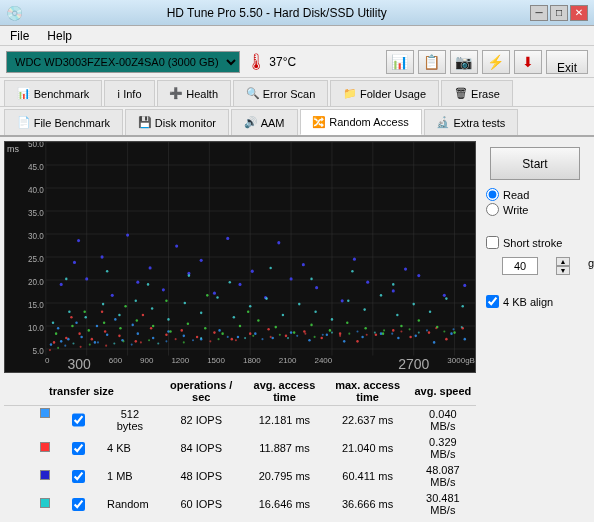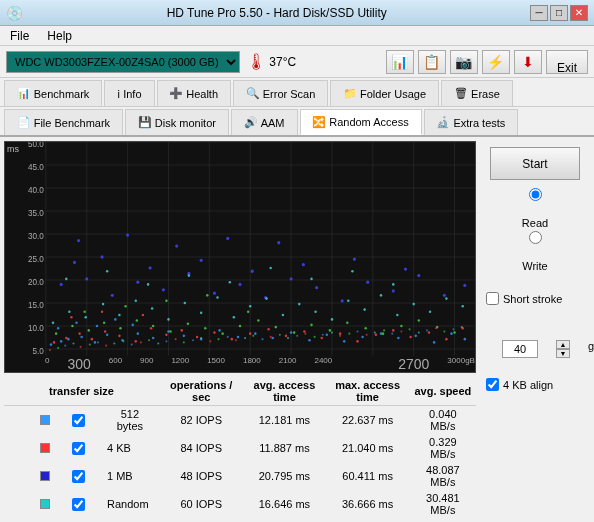--- a/index.html
+++ b/index.html
@@ -32,32 +32,32 @@
 
     
     .tabs-row { display: flex; background: #f0f0f0; border-bottom: 1px solid #ccc; }
     .tab { display: flex; align-items: center; gap: 3px; padding: 4px 12px; border: 1px solid #ccc; border-bottom: none; background: #e8e8e8; cursor: pointer; font-size: 11px; margin-right: 2px; height: 26px; }
     .tab.active { background: white; border-bottom: 1px solid white; z-index: 1; }
 
     
     .right-panel { width: 110px; padding: 6px; display: flex; flex-direction: column; gap: 8px; }
     .start-btn { width: 90px; height: 33px; background: linear-gradient(to bottom, #f8f8f8, #d8d8d8); border: 1px solid #999; cursor: pointer; font-size: 12px; margin: 0 auto; display: block; }
     .radio-group { display: flex; flex-direction: column; gap: 2px; }
-    .radio-item { display: flex; align-items: center; gap: 16px; font-size: 11px; flex-direction: column; }
+    .radio-item { display: flex; align-items: center; gap: 4px; font-size: 11px; }
     .checkbox-item { display: flex; align-items: center; gap: 4px; font-size: 11px; margin-top: 12px; }
-    .stroke-input-row { display: flex; align-items: flex-start; gap: 18px; font-size: 11px; margin-left: 16px; margin-top: 27px; }
+    .stroke-input-row { display: flex; align-items: flex-start; gap: 18px; font-size: 11px; margin-left: 16px; }
     .stroke-input { width: 36px; height: 18px; border: 1px solid #999; font-size: 11px; text-align: center; }
     .spin-btns { display: flex; flex-direction: column; }
     .spin-btn { width: 14px; height: 9px; border: 1px solid #999; background: #e8e8e8; font-size: 7px; cursor: pointer; display: flex; align-items: center; justify-content: center; line-height: 1; }
 
     
     .stats-table { width: 100%; border-collapse: collapse; font-size: 11px; background: #f0f0f0; }
     .stats-table th { text-align: center; padding: 2px 4px; border-bottom: 1px solid #ccc; font-weight: bold; font-size: 11px; }
     .stats-table td { padding: 2px 6px; text-align: center; }
-    .transfer-cell { display: flex; align-items: center; gap: 20px; padding-left: 30px; }
+    .transfer-cell { display: flex; gap: 20px; padding-left: 30px; }
 
     .outer-wrapper { display: flex; flex-direction: column; height: 522px; }
   </style>
 </head>
 <body>
 
 <div class="outer-wrapper">
 
   <div class="title-bar">
     <div class="title-bar-left">

